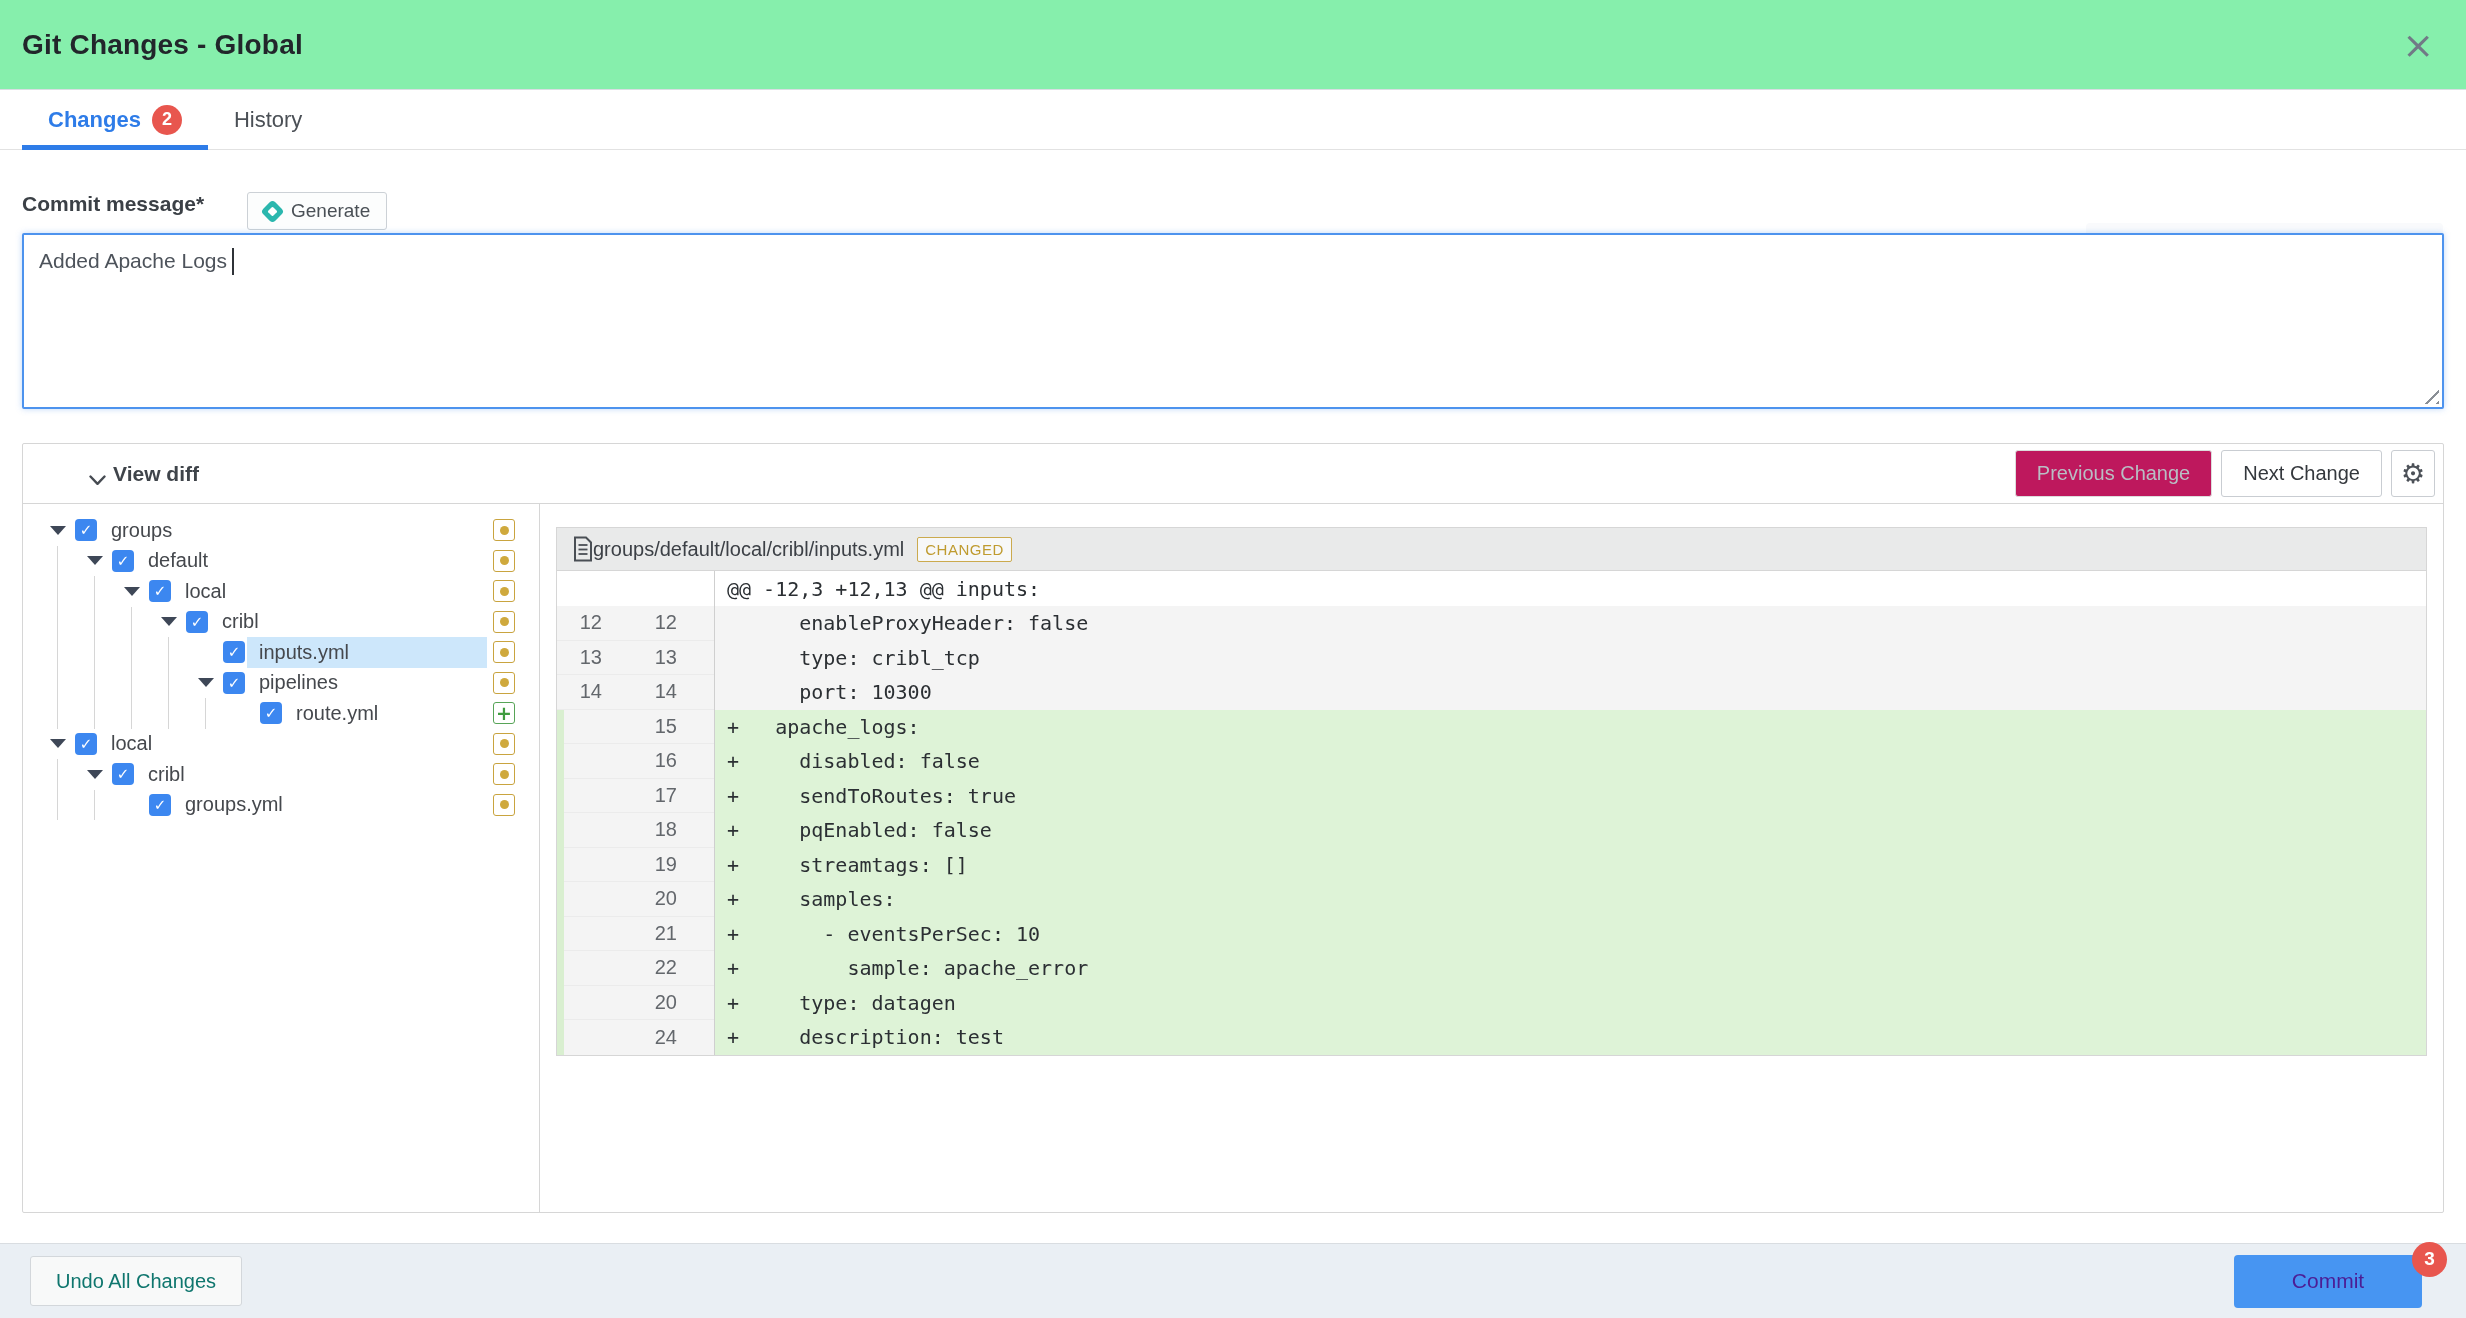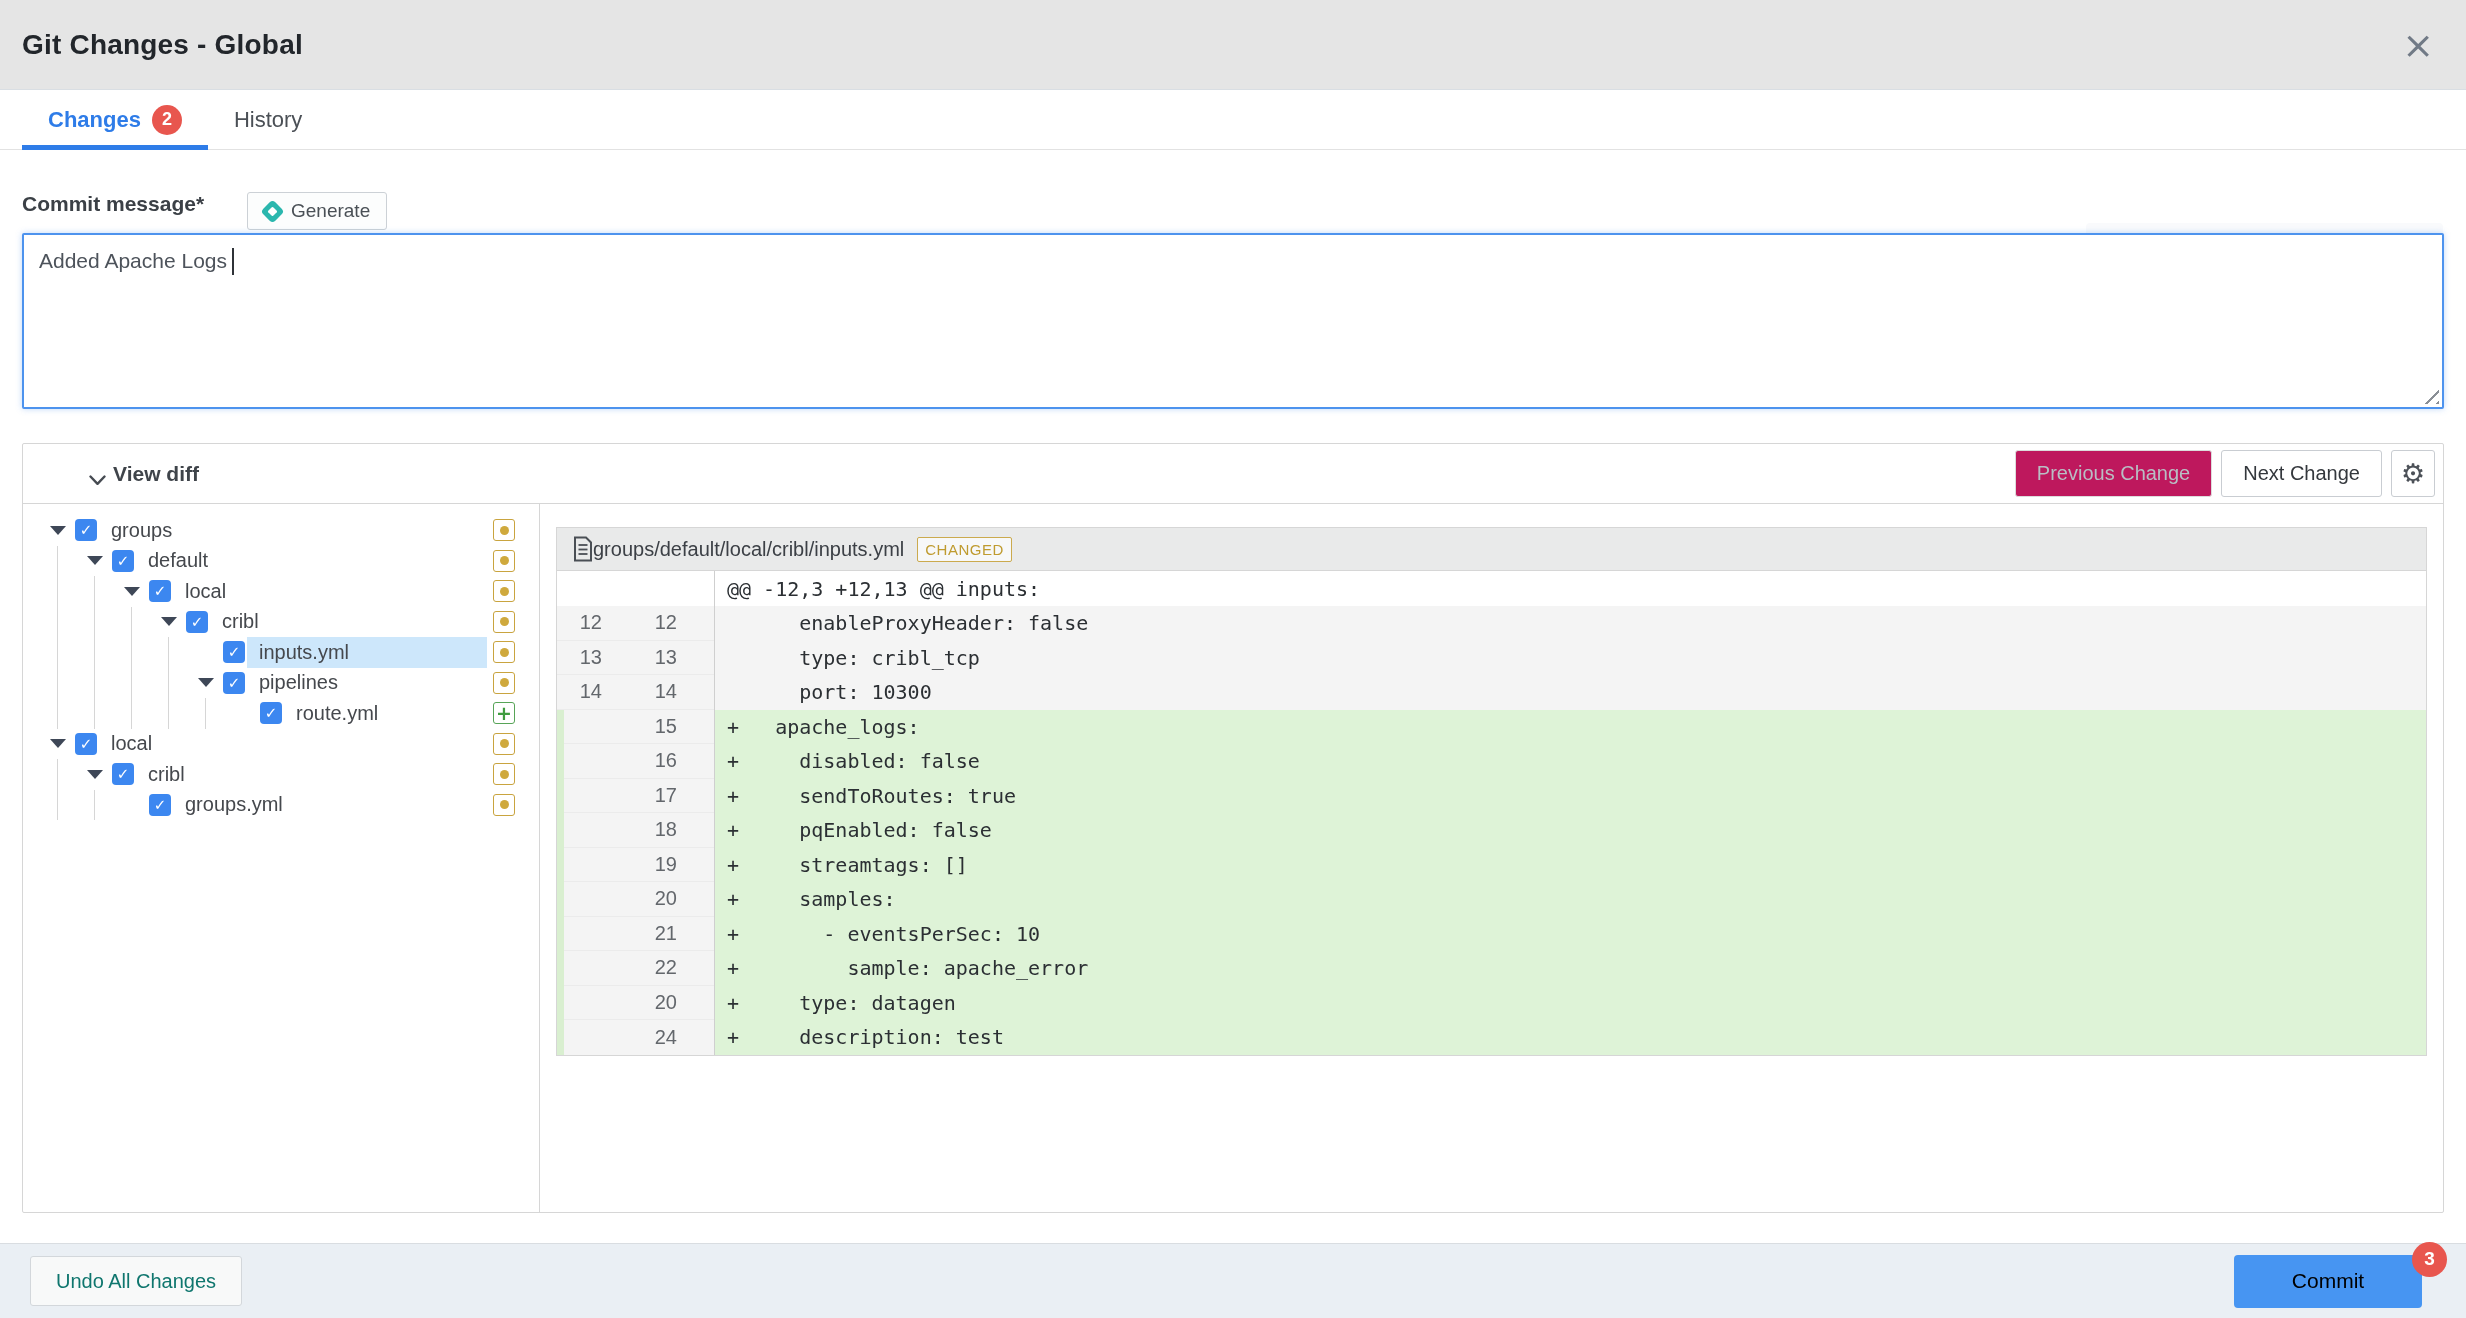--- a/index.html
+++ b/index.html
@@ -1,21 +1,21 @@
 <!DOCTYPE html>
 <html><head>
 <meta charset="utf-8">
 <style>
   * { box-sizing: border-box; margin: 0; padding: 0; }
   html,body { background:#fff; }
   body { font-family: "Liberation Sans", sans-serif; }
   .dialog { width:2466px; height:1318px; position:relative; background:#fff; overflow:hidden; }
 
   
-  .titlebar { height:90px; background:#e5e5e5; border-bottom:1px solid #d9dee3;
+  .titlebar { height:90px; background:#86efac; border-bottom:1px solid #d9dee3;
               display:flex; align-items:center; padding:0 26px 0 22px; }
   .titlebar h1 { font-size:28px; font-weight:700; color:#22262b; letter-spacing:.2px; }
   .close-x { margin-left:auto; font-size:38px; line-height:1; color:#717a86; cursor:pointer;
              font-family:"DejaVu Sans", sans-serif; padding:0 6px; }
 
   
   .tabs { height:60px; border-bottom:1px solid #e2e2e2; display:flex; padding-left:22px; }
   .tab { position:relative; display:flex; align-items:center; padding:0 26px; font-size:22px;
          color:#4b5056; cursor:pointer; }
   .tab.active { color:#2e7ce8; font-weight:700; }
@@ -103,21 +103,21 @@
   .diff-row.hunk .ln, .diff-row.hunk .code { background:#fff; border-bottom:0; }
   .diff-row:last-child .ln { border-bottom:0; }
 
   
   .footer { margin-top:30px; height:75px; background:#eaeff4; border-top:1px solid #d9dde1;
             display:flex; align-items:center; padding:0 44px 0 30px; }
   .undo-btn { height:50px; padding:0 25px; background:#f8f9f9; border:1px solid #d3d7db;
               border-radius:3px; color:#0f766e; font-size:20px; cursor:pointer; }
   .commit-wrap { margin-left:auto; position:relative; }
   .commit-btn { width:188px; height:53px; background:#4795f2; border:none; border-radius:4px;
-                color:#000000; font-size:21px; cursor:pointer; }
+                color:#4c1d95; font-size:21px; cursor:pointer; }
   .commit-badge { position:absolute; top:-13px; right:-25px; width:35px; height:35px; border-radius:50%;
                   background:#e8564e; color:#fff; font-size:19px; font-weight:700;
                   display:flex; align-items:center; justify-content:center; }
 
   svg { display:block; }
 </style>
 </head>
 <body>
 
 <div class="dialog">

